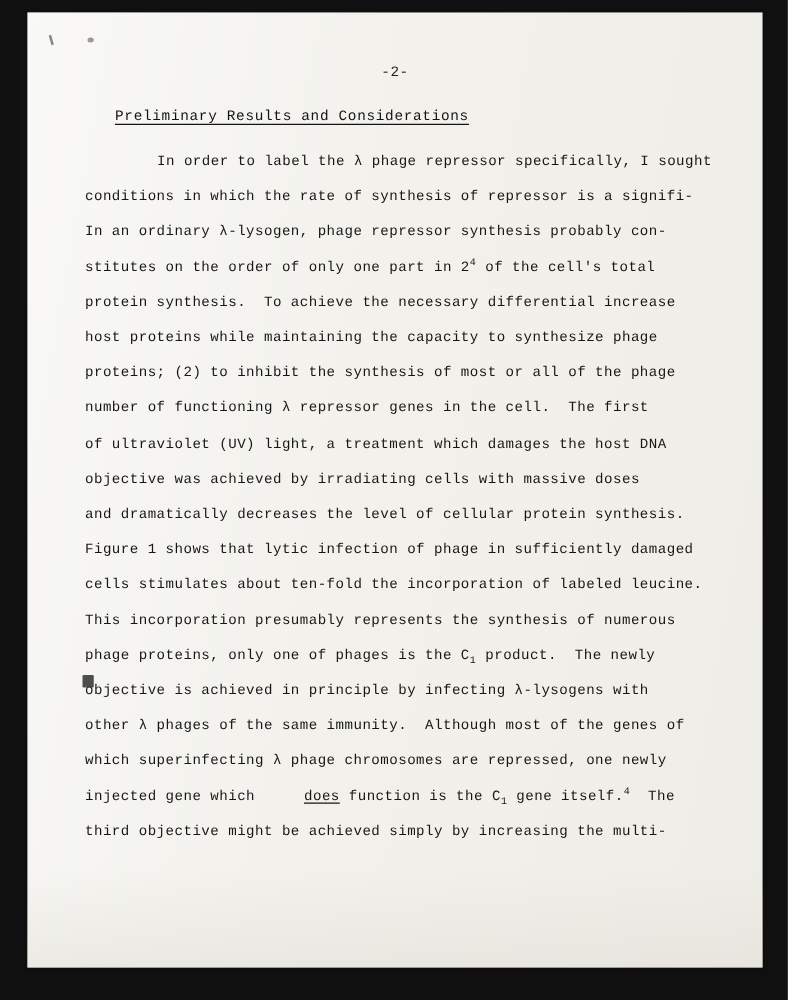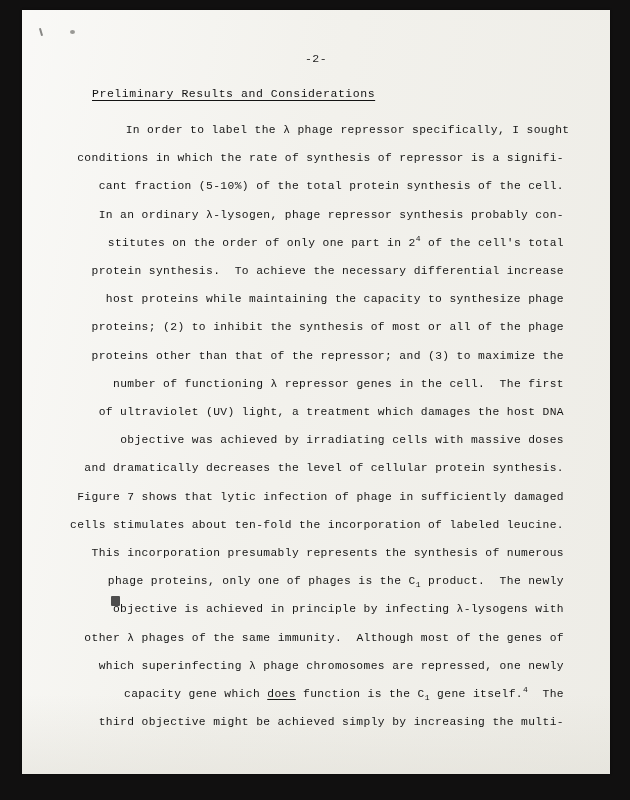--- a/index.html
+++ b/index.html
@@ -93,21 +93,20 @@
   .body-text {
     margin: 16px 46px 0 46px;
     font-size: 11.3px;
     line-height: 28.2px;
     letter-spacing: 0.38px;
     color: #161616;
     white-space: normal;
   }
   .body-text p {
     margin: 0;
-    text-align: right;
   }
   .line {
     display: block;
     white-space: pre;
   }
   .indent {
     display: inline-block;
     width: 5.1em;
   }
   sup {
@@ -116,20 +115,21 @@
     line-height: 0;
   }
   sub {
     font-size: 8px;
     vertical-align: sub;
     line-height: 0;
   }
   .u {
     text-decoration: underline;
     text-underline-offset: 2px;
+    margin-left: 32px;
   }
   .smudge {
     position: relative;
     display: inline-block;
   }
   .smudge::after {
     content: "";
     position: absolute;
     left: -2px;
     top: 1px;
@@ -154,38 +154,36 @@
     <div class="content">
 
       <div class="page-number">-2-</div>
 
       <div class="section-heading">Preliminary Results and Considerations</div>
 
       <div class="body-text">
         <p>
           <span class="line"><span class="indent"></span><span>In order to label the λ phage repressor specifically, I sought</span></span>
           <span class="line"><span>conditions in which the rate of synthesis of repressor is a signifi-</span></span>
-          <span class="line"><span>cant fraction (5-10%) of the total protein synthesis of the cell.</span></span>
           <span class="line"><span>In an ordinary λ-lysogen, phage repressor synthesis probably con-</span></span>
           <span class="line"><span>stitutes on the order of only one part in 2</span><sup>4</sup><span> of the cell's total</span></span>
           <span class="line"><span>protein synthesis.  To achieve the necessary differential increase</span></span>
           <span class="line"><span>host proteins while maintaining the capacity to synthesize phage</span></span>
           <span class="line"><span>proteins; (2) to inhibit the synthesis of most or all of the phage</span></span>
-          <span class="line"><span>proteins other than that of the repressor; and (3) to maximize the</span></span>
           <span class="line"><span>number of functioning λ repressor genes in the cell.  The first</span></span>
           <span class="line"><span>of ultraviolet (UV) light, a treatment which damages the host DNA</span></span>
           <span class="line"><span>objective was achieved by irradiating cells with massive doses</span></span>
           <span class="line"><span>and dramatically decreases the level of cellular protein synthesis.</span></span>
-          <span class="line"><span>Figure 7 shows that lytic infection of phage in sufficiently damaged</span></span>
+          <span class="line"><span>Figure 1 shows that lytic infection of phage in sufficiently damaged</span></span>
           <span class="line"><span>cells stimulates about ten-fold the incorporation of labeled leucine.</span></span>
           <span class="line"><span>This incorporation presumably represents the synthesis of numerous</span></span>
           <span class="line"><span>phage proteins, only one of phages is the C</span><sub>1</sub><span> product.  The newly</span></span>
           <span class="line"><span class="smudge"><span>objective is achieved in principle</span></span><span> by infecting λ-lysogens with</span></span>
           <span class="line"><span>other λ phages of the same immunity.  Although most of the genes of</span></span>
           <span class="line"><span>which superinfecting λ phage chromosomes are repressed, one newly</span></span>
-          <span class="line"><span>capacity gene which </span><span class="u">does</span><span> function is the C</span><sub>1</sub><span> gene itself.</span><sup>4</sup><span>  The</span></span>
+          <span class="line"><span>injected gene which </span><span class="u">does</span><span> function is the C</span><sub>1</sub><span> gene itself.</span><sup>4</sup><span>  The</span></span>
           <span class="line"><span>third objective might be achieved simply by increasing the multi-</span></span>
         </p>
       </div>
 
     </div>
   </div>
 </div>
 
 </body></html>

